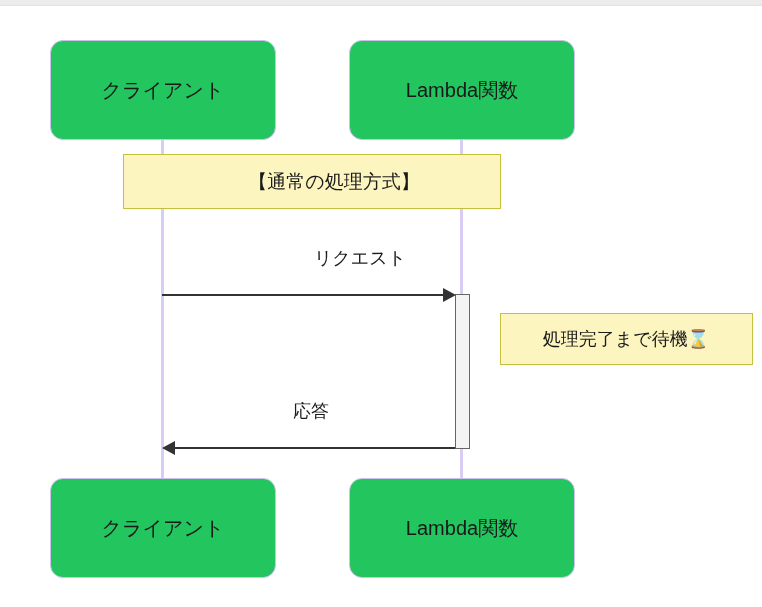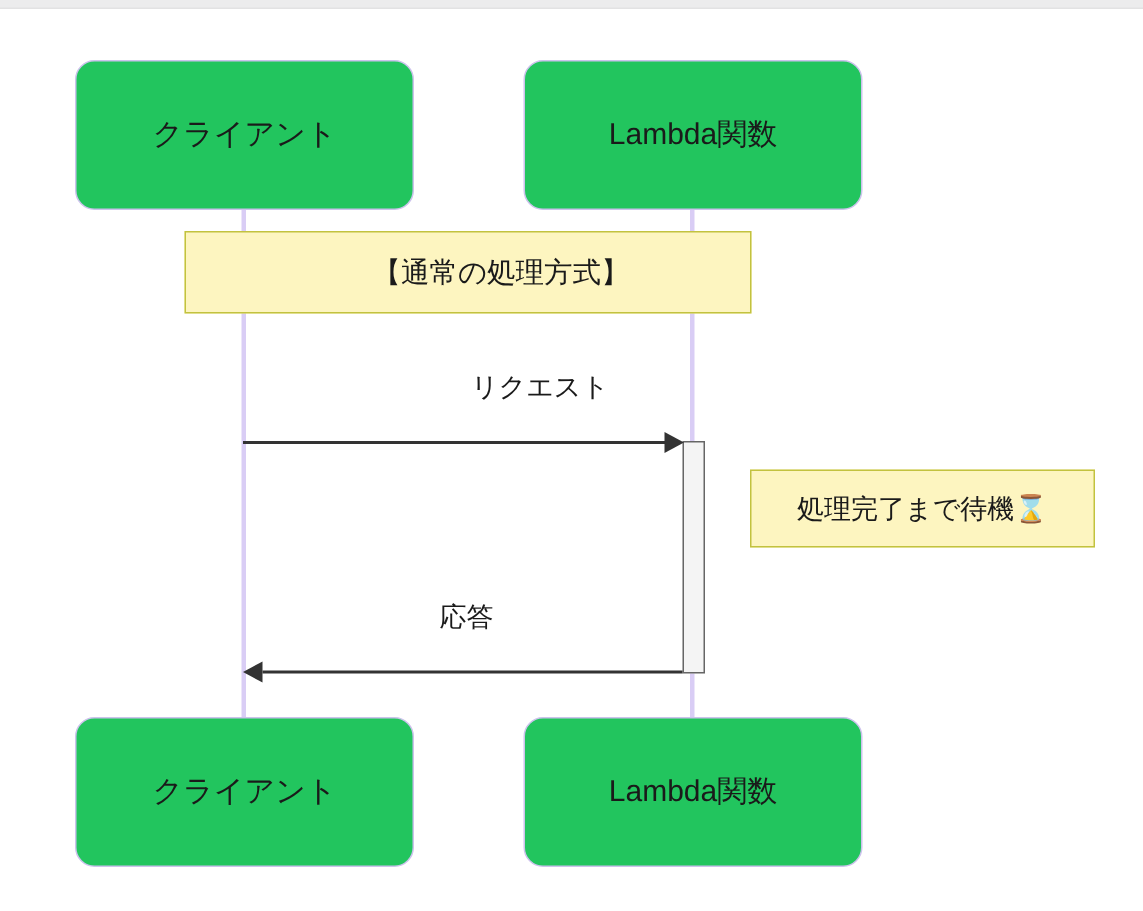--- a/index.html
+++ b/index.html
@@ -145,21 +145,21 @@
   <div class="activation" style="left:455px; top:287px; width:15px; height:155px;"></div>
 
   <div class="msg-label" style="left:173px; top:239px; width:300px;margin-left:37px;">リクエスト</div>
   <div class="msg-line" style="left:162px; top:287px; width:287px;"></div>
   <div class="arrow-head right" style="left:443px; top:281px;"></div>
 
   <div class="msg-label" style="left:161px; top:392px; width:300px;">応答</div>
   <div class="msg-line" style="left:175px; top:440px; width:280px;"></div>
   <div class="arrow-head left" style="left:162px; top:434px;"></div>
 
-  <div class="note" style="left:500px; top:306px; width:230px; height:52px;">
+  <div class="note" style="left:500px; top:306px; width:253px; height:52px;">
     <span class="note-label">処理完了まで待機⌛</span>
   </div>
 
   <div class="actor-box" style="left:50px; top:471px; width:226px; height:100px;">
     <span class="actor-label">クライアント</span>
   </div>
 
   <div class="actor-box" style="left:349px; top:471px; width:226px; height:100px;">
     <span class="actor-label">Lambda関数</span>
   </div>

